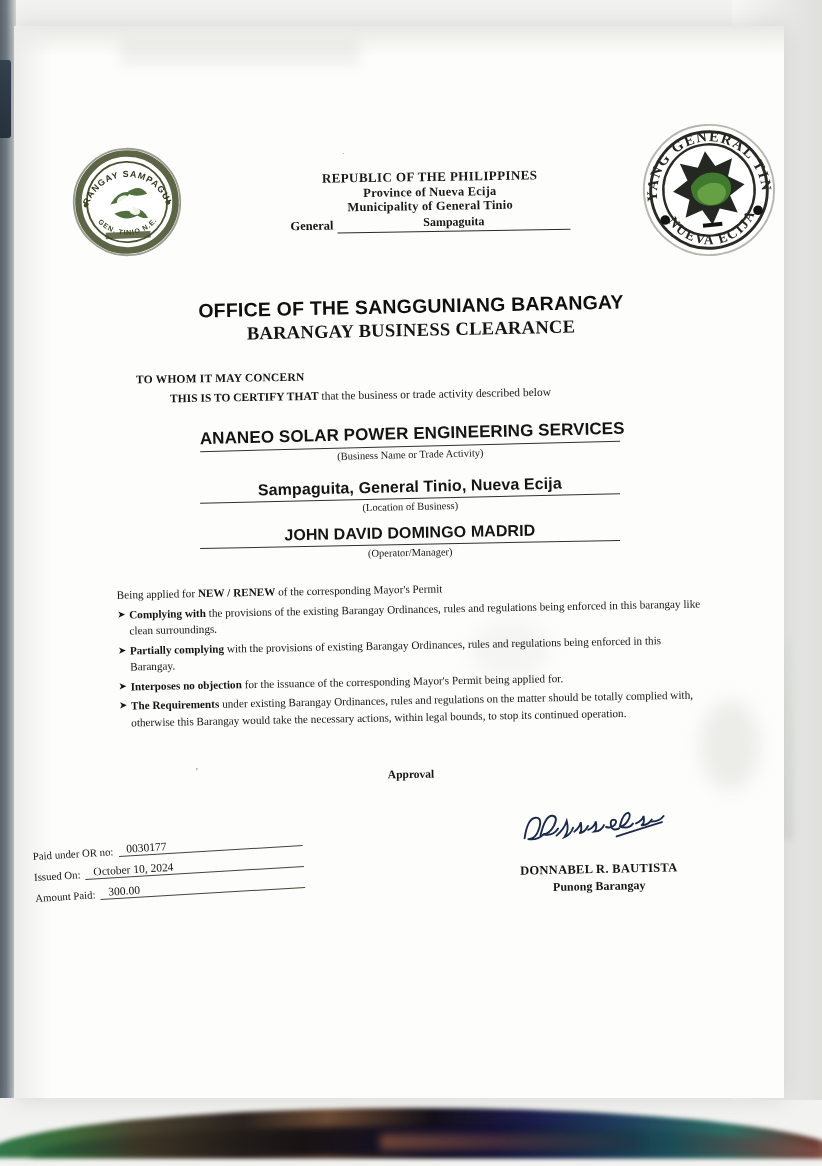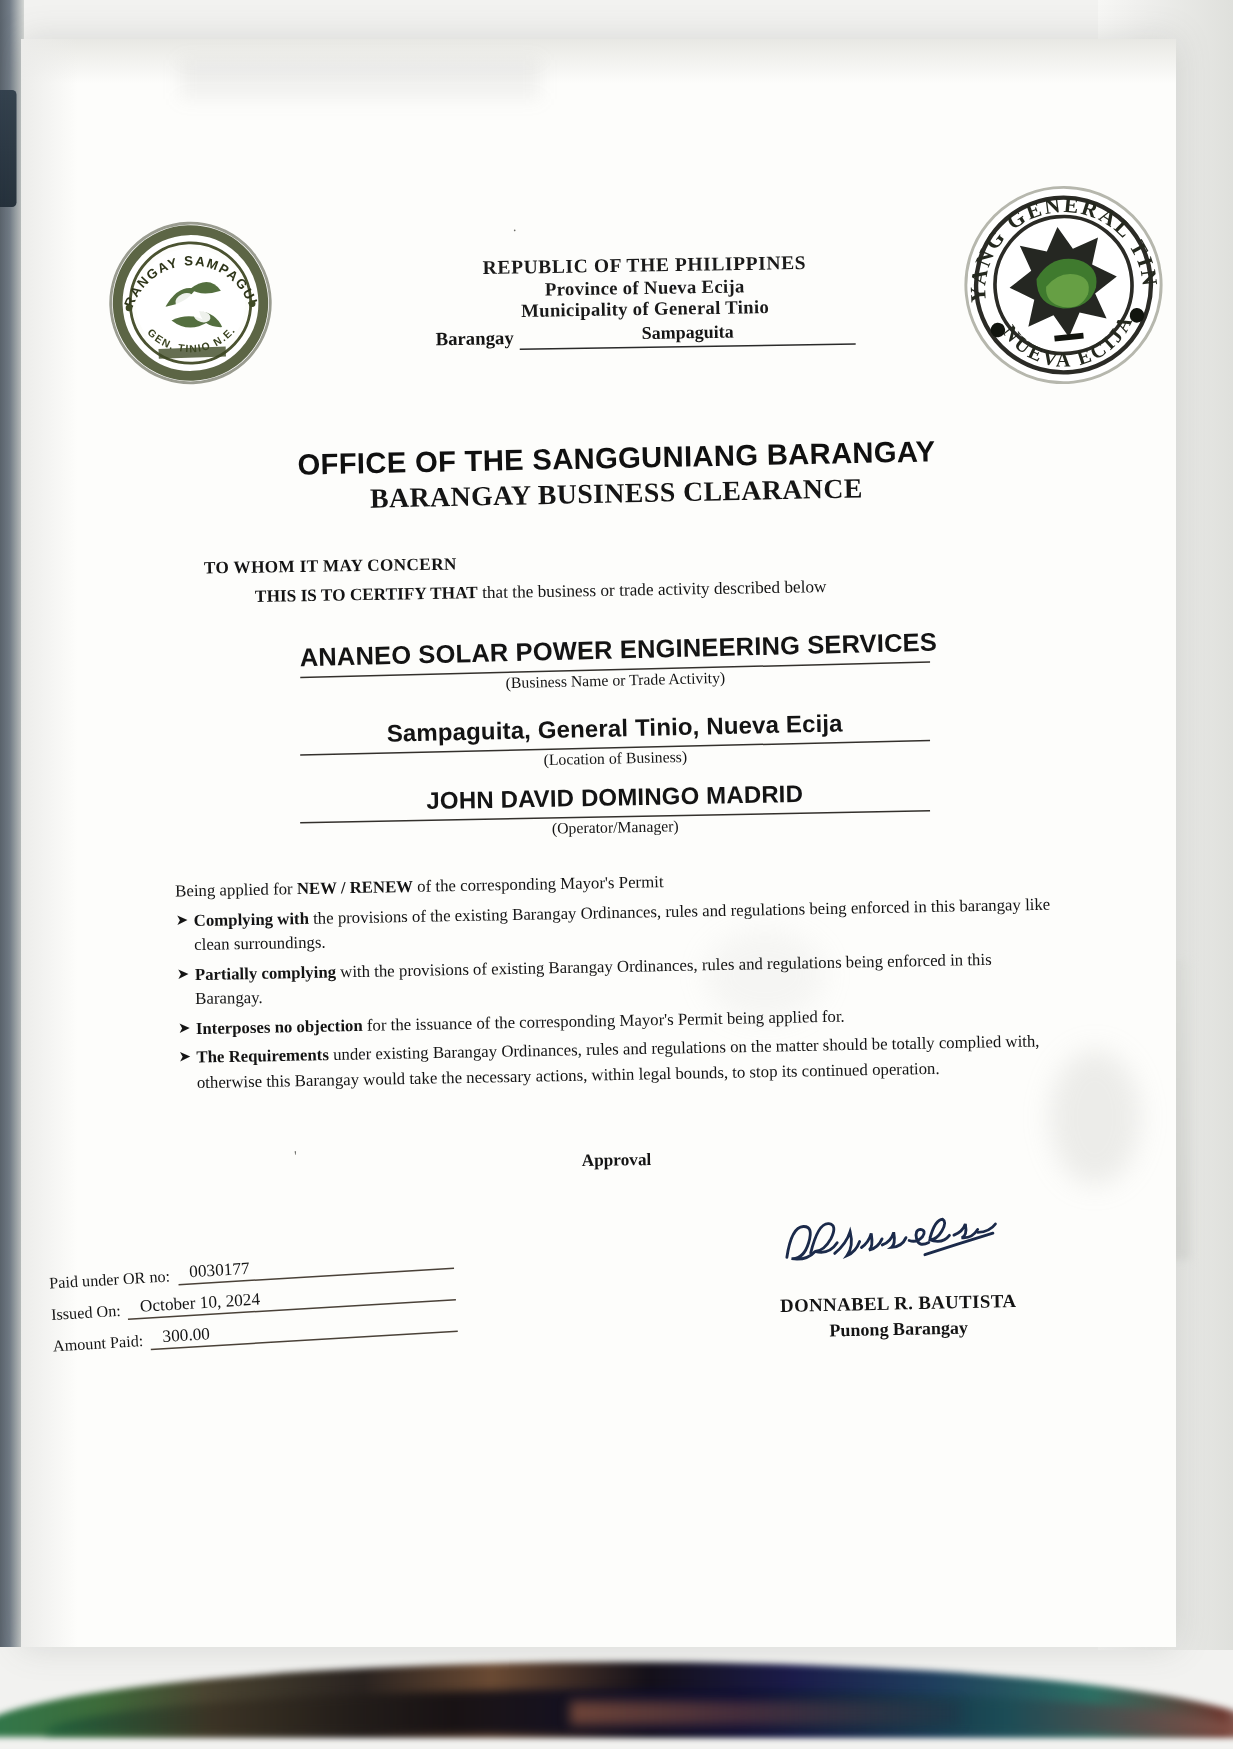--- a/index.html
+++ b/index.html
@@ -446,21 +446,21 @@
         <circle cx="22" cy="96" r="5" fill="#12150f"></circle>
         <circle cx="118" cy="96" r="5" fill="#12150f"></circle>
       </svg>
     </div>
 
     <div class="header-block">
       <div class="ln ln1">REPUBLIC OF THE PHILIPPINES</div>
       <div class="ln">Province of Nueva Ecija</div>
       <div class="ln">Municipality of General Tinio</div>
       <div class="brgy-row">
-        <span>Barangay</span>
+        <span>General</span>
         <span class="val">Sampaguita</span>
       </div>
     </div>
 
     <div class="title1">OFFICE OF THE SANGGUNIANG BARANGAY</div>
     <div class="title2">BARANGAY BUSINESS CLEARANCE</div>
 
     <div class="towhom">TO WHOM IT MAY CONCERN</div>
     <div class="certify">
       <b>THIS IS TO CERTIFY THAT</b><span class="light"> that the business or trade activity described below</span>

